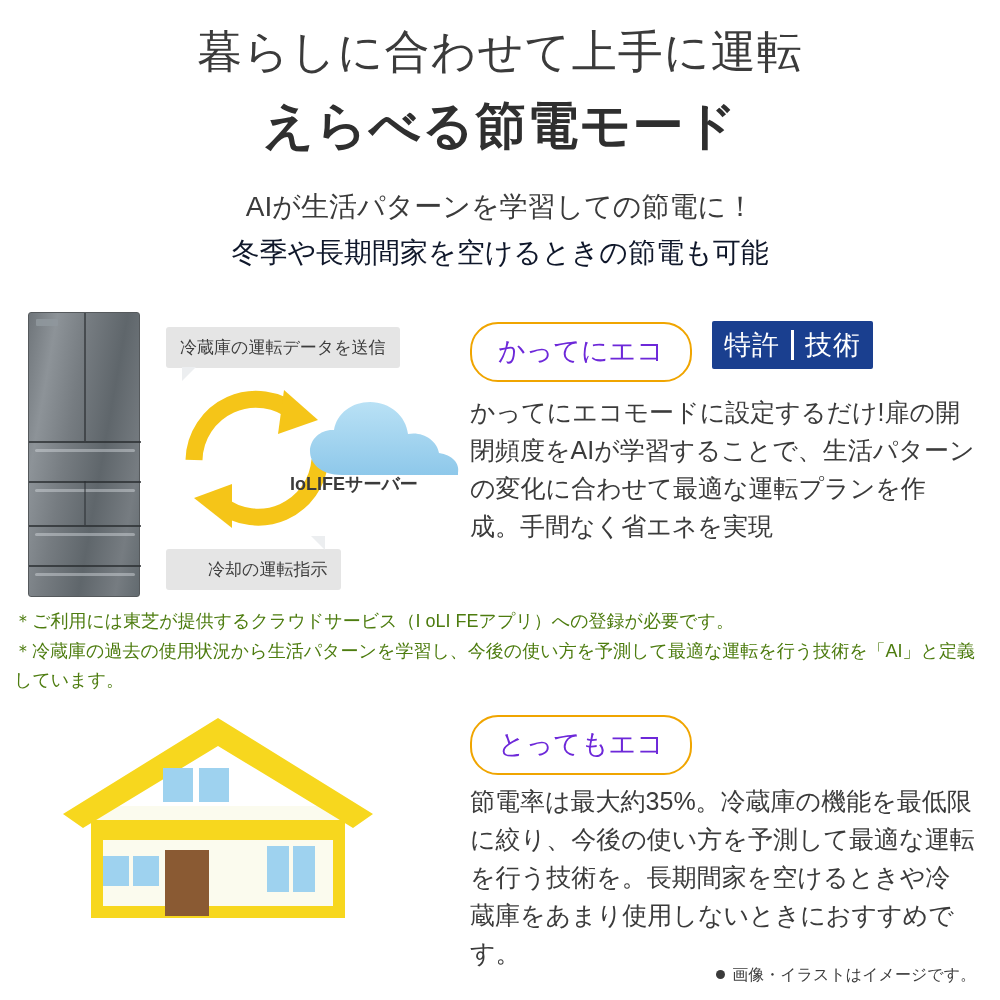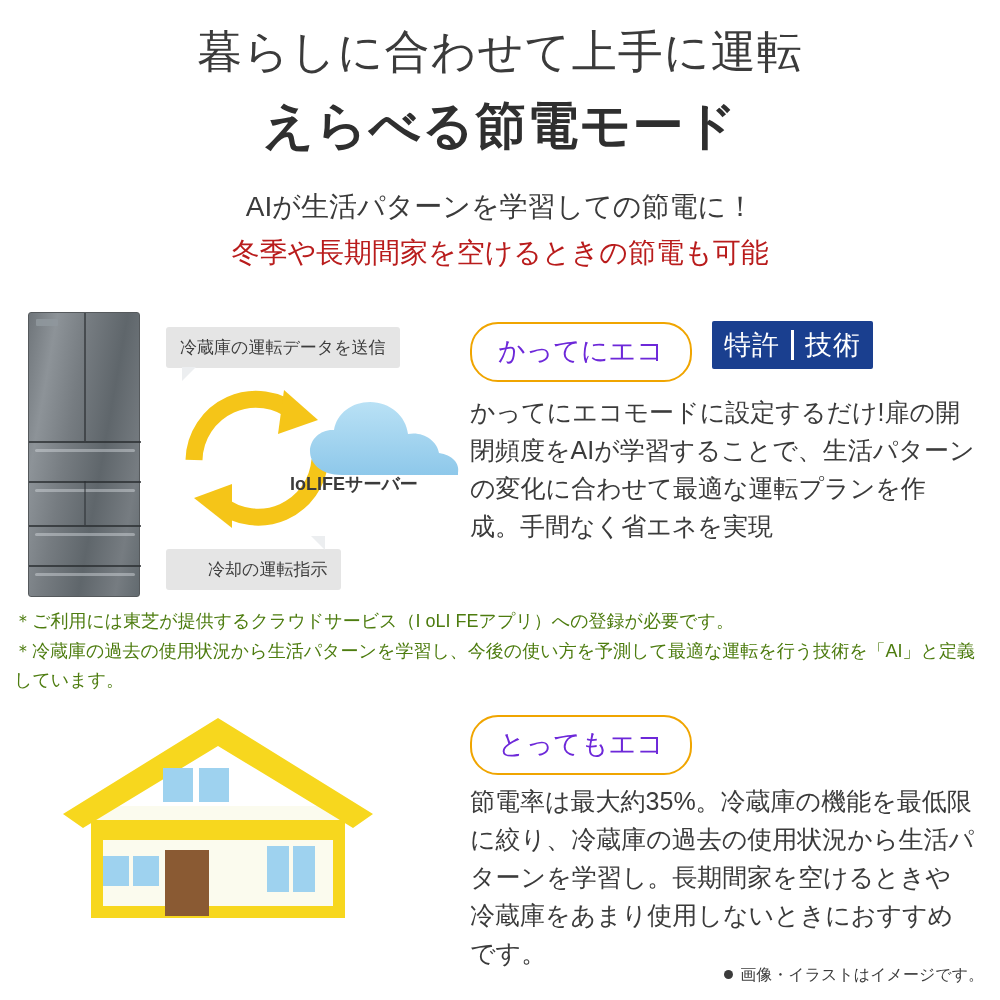--- a/index.html
+++ b/index.html
@@ -24,21 +24,21 @@
     text-align: center;
     font-size: 51px; font-weight: 700; color: #2f2f2f;
     letter-spacing: 1px;
   }
   .sub1 {
     position: absolute; top: 188px; left: 0; width: 1000px;
     text-align: center; font-size: 28px; color: #3b3b3b;
   }
   .sub2 {
     position: absolute; top: 234px; left: 0; width: 1000px;
-    text-align: center; font-size: 28px; color: #b91c1c;
+    text-align: center; font-size: 28px; color: #0f172a;
   }
 
   
   .fridge {
     position: absolute; left: 28px; top: 312px;
     width: 112px; height: 285px;
     background: linear-gradient(100deg,#6f757a 0%,#8d9398 18%,#767c81 38%,#5f666b 62%,#767c81 85%,#626a6f 100%);
     border: 1px solid #55595c;
     border-radius: 3px;
   }
@@ -142,21 +142,21 @@
 
   .divider-line {
     position: absolute; left: 0; top: 690px; width: 1000px; height: 1px;
     background: #ffffff;
   }
 
   
   .house { position: absolute; left: 55px; top: 710px; }
 
   .footnote {
-    position: absolute; right: 16px; bottom: 14px;
+    position: absolute; right: 24px; bottom: 14px;
     font-size: 16px; color: #3b3b3b;
   }
   .footnote .dot {
     display: inline-block; width: 9px; height: 9px; border-radius: 50%;
     background: #3b3b3b; margin-right: 7px; vertical-align: 1px;
   }
 </style>
 </head>
 <body>
 
@@ -244,19 +244,19 @@
     <rect x="110" y="140" width="44" height="66" fill="#8a5a33"></rect>
 
     <rect x="48" y="146" width="26" height="30" fill="#9ed2ef"></rect>
     <rect x="78" y="146" width="26" height="30" fill="#9ed2ef"></rect>
 
     <rect x="212" y="136" width="22" height="46" fill="#9ed2ef"></rect>
     <rect x="238" y="136" width="22" height="46" fill="#9ed2ef"></rect>
   </svg>
 
   <div class="pill pill-eco2">とってもエコ</div>
-  <div class="body2">節電率は最大約35%。冷蔵庫の機能を最低限に絞り、冷蔵庫の過去の使用状況から生活パターンを学習し。長期間家を空けるときや冷蔵庫をあまり使用しないときにおすすめです。</div>
+  <div class="body2">節電率は最大約35%。冷蔵庫の機能を最低限に絞り、今後の使い方を予測して最適な運転を行う技術を。長期間家を空けるときや冷蔵庫をあまり使用しないときにおすすめです。</div>
 
   <div class="footnote">
     <span class="dot"></span><span>画像・イラストはイメージです。</span>
   </div>
 
 </div>
 
 </body></html>

